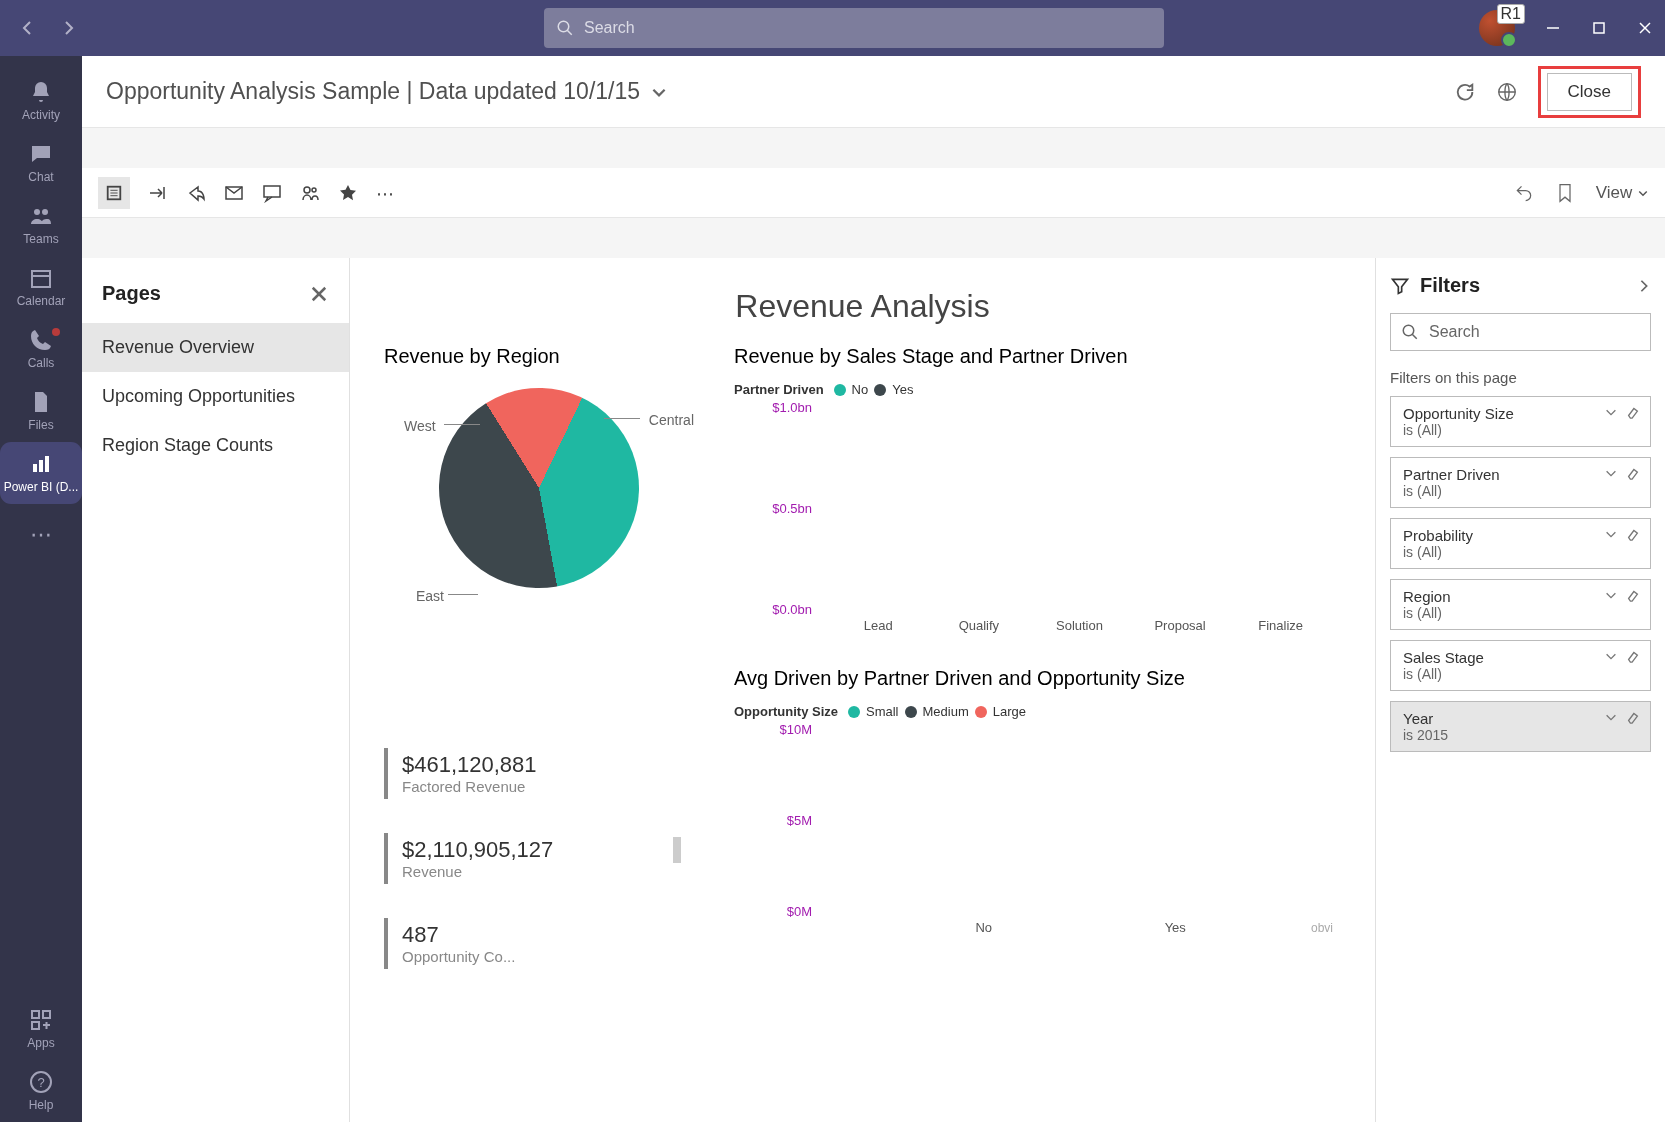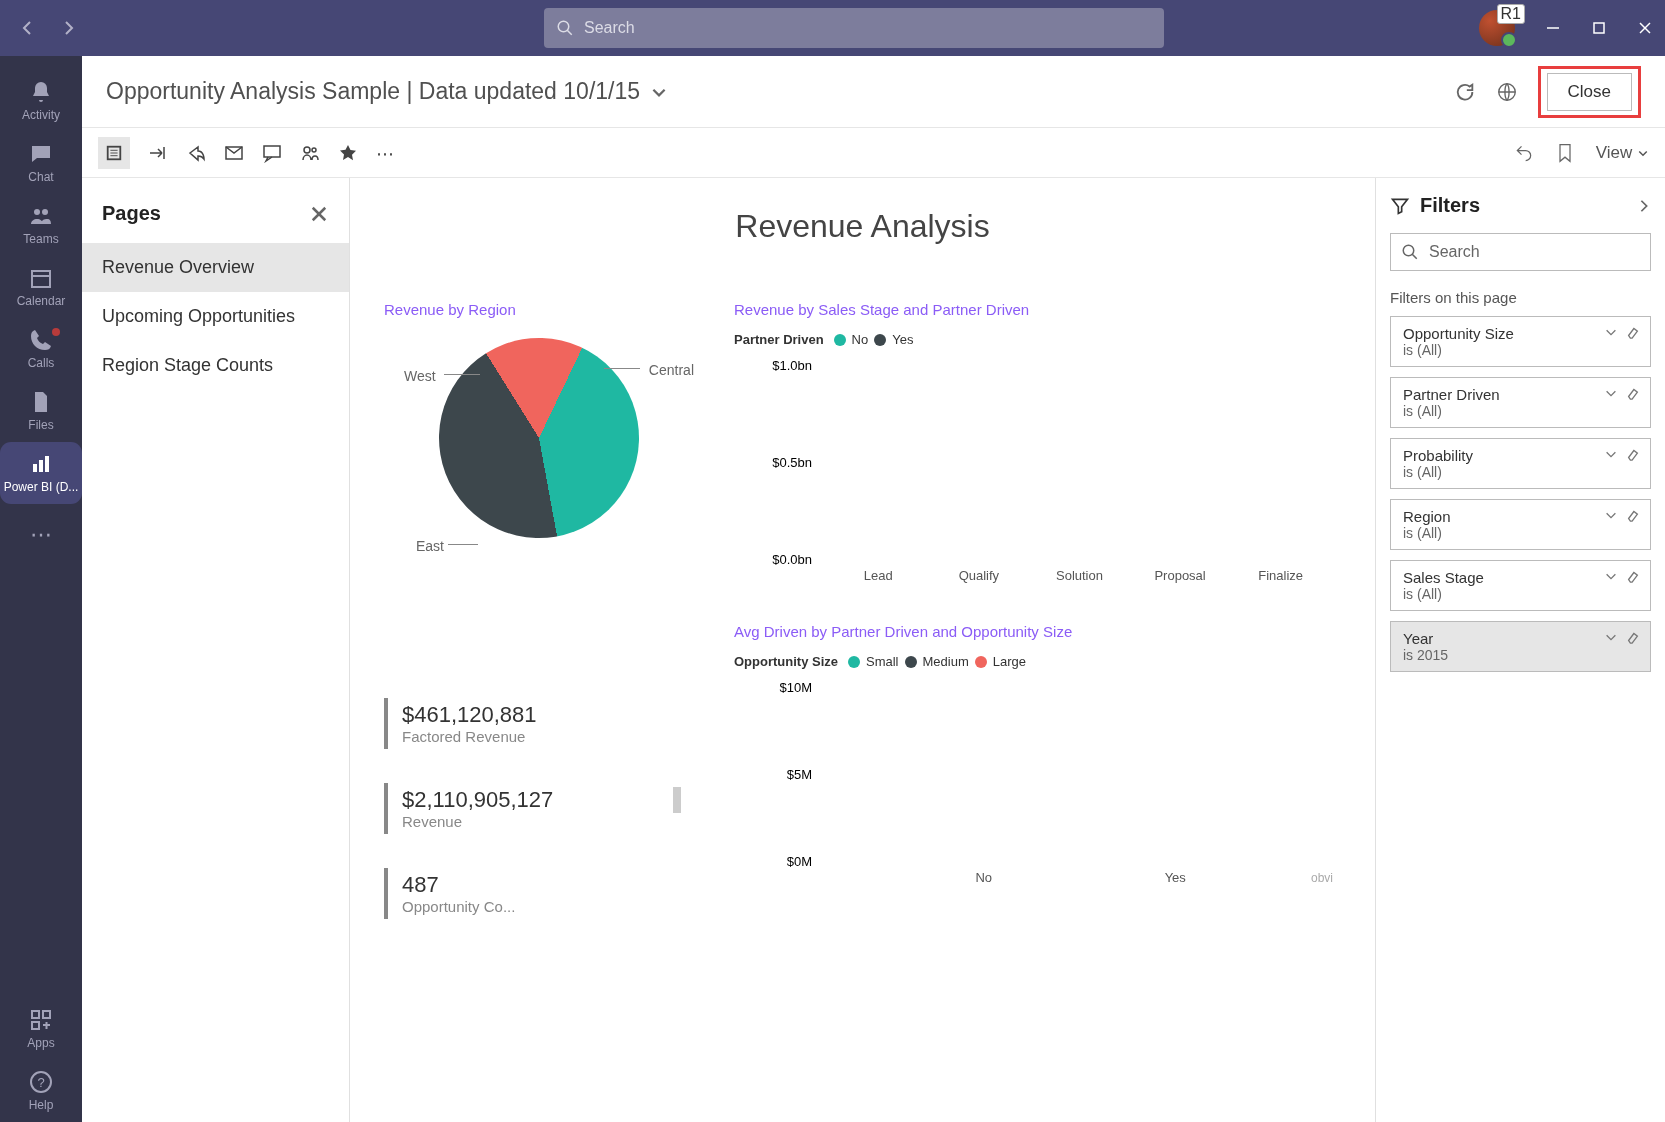--- a/index.html
+++ b/index.html
@@ -77,21 +77,21 @@
 }
 .rail-item svg { width:24px; height:24px; margin-bottom:4px; }
 .rail-item.active { color: #fff; background:#464775;border-radius:11px; }
 .rail-dot {
   position:absolute; top:10px; right:22px;
   width:8px; height:8px; background:#b83b3b; border-radius:50%;
 }
 .rail-spacer { flex:1; }
 
 
-.content { flex:1; display:flex; flex-direction:column; background:#f5f5f5; }
+.content { flex:1; display:flex; flex-direction:column; background:#f5f5f5;gap:40px; }
 
 .content-header {
   height: 72px;
   background: #fff;
   display:flex;align-items:center;
   padding: 0 24px;
   border-bottom: 1px solid #e6e6e6;
 }
 .content-header .title {
   font-size: 23px; font-weight: 400; color:#505050;
@@ -145,36 +145,36 @@
 .dash-title {
   text-align:center;
   font-size: 32px;
   font-weight: 300;
   color: #444;
   margin: 10px 0 20px;
 }
 .dash-grid { display:flex; gap:40px; }
 .dash-left { width: 310px; }
 .dash-right { flex:1; }
-.chart-title { font-size:15px; color:#8b5cf6; margin-bottom:14px;margin-top:36px; }
+.chart-title { font-size:20px; color:#000000; margin-bottom:14px; }
 .legend-row { font-size:13px; color:#333; margin-bottom:10px; display:flex;align-items:center;gap:6px;}
 .legend-row b { font-weight:600; margin-right:4px;}
 .swatch { width:12px; height:12px; border-radius:50%; display:inline-block;}
 
 
 .pie-wrap { position:relative; height:280px; }
 .pie {
   width: 200px; height:200px; border-radius:50%;
   margin: 20px auto 0;
 }
 .pie-label { position:absolute; font-size:14px; color:#666; }
 
 
 .bar-chart { height:230px; position:relative; margin-left:30px; }
-.y-axis { position:absolute; left:-8px; top:0; bottom:28px; width:56px; font-size:13px; color:#000000;margin-top:8px;}
+.y-axis { position:absolute; left:-8px; top:0; bottom:28px; width:56px; font-size:13px; color:#a21caf;}
 .y-tick { position:absolute; right:0; transform:translateY(-50%);}
 .bars-area { position:absolute; left:64px; right:10px; top:6px; bottom:30px; display:flex; align-items:flex-end; gap:30px;}
 .bgroup { display:flex; align-items:flex-end; gap:6px; flex:1; justify-content:center;}
 .bar { width:26px; }
 .x-labels { position:absolute; left:64px; right:10px; bottom:4px; display:flex; font-size:13px; color:#555;}
 .x-labels span { flex:1; text-align:center;}
 
 .kpi-col { margin-top: 80px; }
 .kpi { border-left: 4px solid #888; padding: 4px 0 4px 14px; margin-bottom:34px;}
 .kpi-val { font-size:22px; color:#333; }

